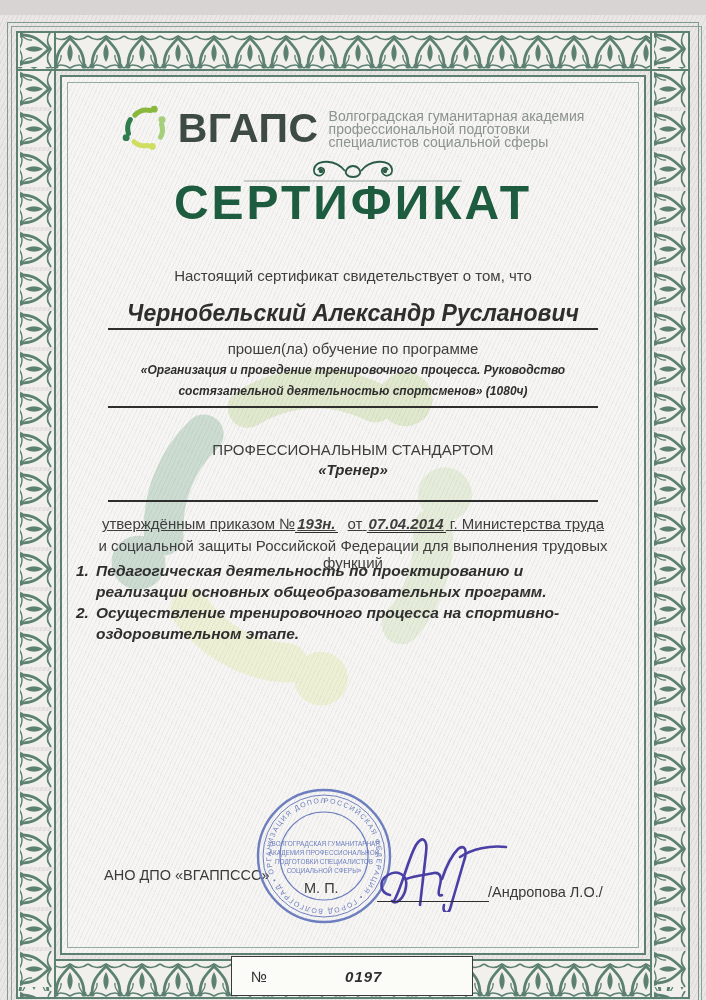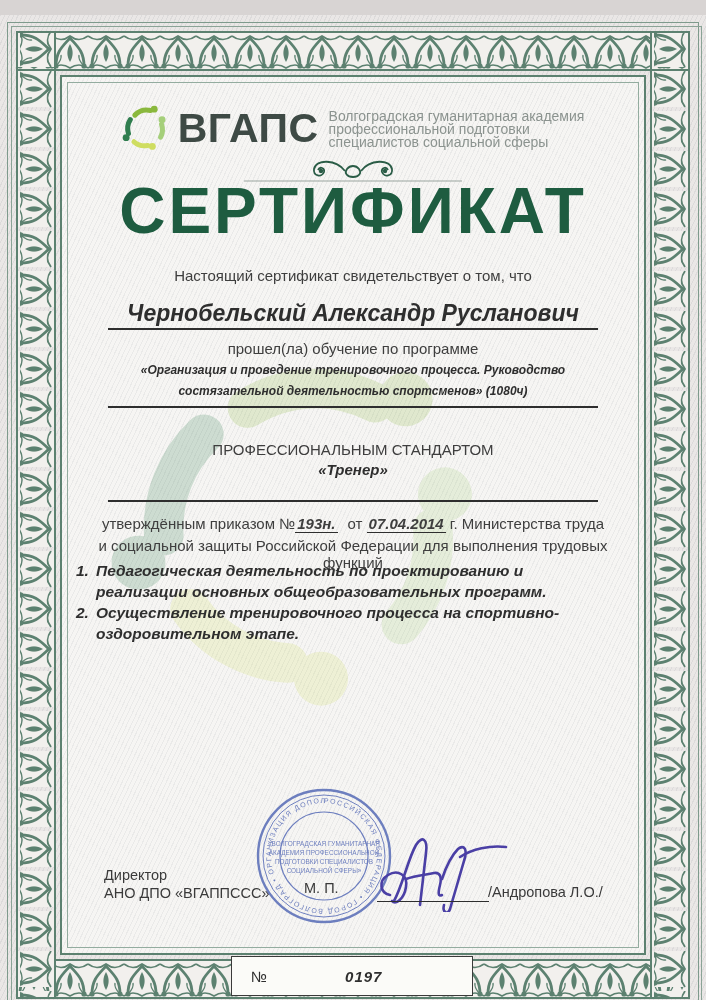--- a/index.html
+++ b/index.html
@@ -23,34 +23,34 @@
     background-image:repeating-linear-gradient(115deg,rgba(165,170,175,0.15) 0px,rgba(165,170,175,0.15) 1px,transparent 1px,transparent 4px);
   }
   .content{position:absolute;left:76px;top:76px;width:554px;height:848px;}
   .watermark{position:absolute;left:120px;top:330px;width:360px;height:360px;opacity:0.20;transform:rotate(14deg);pointer-events:none;}
   .logo-row{position:absolute;left:0;top:14px;width:100%;display:flex;justify-content:center;align-items:center;gap:10px;}
   .logo-icon{width:46px;height:46px;flex:0 0 auto;}
   .logo-acronym{font-size:41px;font-weight:bold;color:#3e4a45;letter-spacing:0.5px;line-height:1;}
   .logo-tagline{font-size:14px;line-height:13px;color:#8b938f;padding-top:2px;}
   .flourish{position:absolute;left:0;top:64px;width:100%;text-align:center;}
   .title{position:absolute;left:0;top:88px;width:100%;text-align:center;
-    font-size:64px;font-weight:bold;letter-spacing:3px;color:#1e5c40;line-height:1;}
+    font-size:48px;font-weight:bold;letter-spacing:3px;color:#1e5c40;line-height:1;}
   .p{position:absolute;left:0;width:100%;text-align:center;color:#3e3e3e;font-size:15px;}
   .intro{top:176px;}
   .name{top:209px;font-size:23px;font-weight:bold;font-style:italic;color:#2e2e2e;}
   .rule{position:absolute;left:32px;width:490px;border-top:2px solid #2e2e2e;}
   .rule1{top:237px;}
   .rule2{top:315px;}
   .rule3{top:409px;}
   .completed{top:249px;}
   .program{top:269px;font-size:12px;font-weight:bold;font-style:italic;color:#2e2e2e;line-height:21px;}
   .comp1{top:329px;}
   .comp2{top:350px;}
   .standard{top:370px;font-size:15px;font-weight:bold;font-style:italic;color:#2e2e2e;}
-  .order1{top:424px;}
+  .order1{top:424px;text-decoration:underline;}
   .order2{top:446px;}
   .uline{font-weight:bold;font-style:italic;border-bottom:1.5px solid #2e2e2e;padding:0 2px;}
   .order-sep{display:inline-block;width:10px;}
   .funcs{position:absolute;left:0px;top:470px;width:500px;color:#2e2e2e;
     font-size:15.5px;font-weight:bold;font-style:italic;line-height:20.5px;}
   .func-item{display:flex;gap:6px;margin-bottom:1px;}
   .func-num{flex:0 0 14px;}
   .director{position:absolute;left:28px;top:775px;font-size:14.5px;color:#3a3a3a;line-height:18px;}
   .mp{position:absolute;left:228px;top:789px;font-size:14.5px;color:#3a3a3a;}
   .stamp{position:absolute;left:176px;top:693px;width:145px;height:145px;opacity:0.88;}
@@ -183,21 +183,20 @@
         <span class="func-num">1.</span>
         <span>Педагогическая деятельность по проектированию и реализации основных общеобразовательных программ.</span>
       </div>
       <div class="func-item">
         <span class="func-num">2.</span>
         <span>Осуществление тренировочного процесса на спортивно-оздоровительном этапе.</span>
       </div>
     </div>
 
     <div class="director">
-      <div>Директор</div>
       <div>АНО ДПО «ВГАППССС»</div>
     </div>
 
     <div class="mp">М. П.</div>
 
     <svg class="stamp" viewBox="0 0 145 145">
       <circle cx="72" cy="72" r="66" fill="none" stroke="#5b6fb8" stroke-width="2.4"></circle>
       <circle cx="72" cy="72" r="61" fill="none" stroke="#5b6fb8" stroke-width="1"></circle>
       <circle cx="72" cy="72" r="44" fill="none" stroke="#5b6fb8" stroke-width="1.2"></circle>
       <path id="ringPath" d="M72,19 a53,53 0 1,1 -0.01,0" fill="none"></path>

